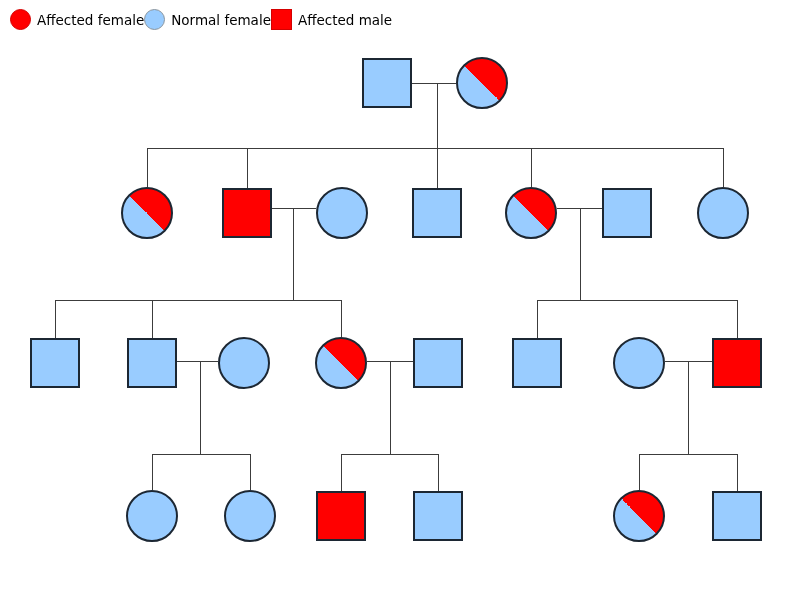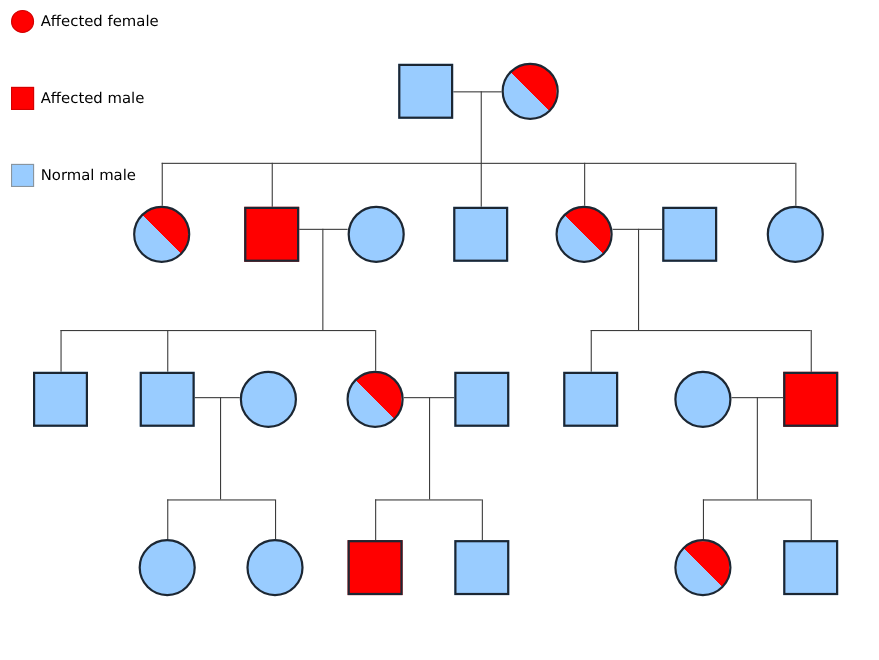--- a/index.html
+++ b/index.html
@@ -14,22 +14,21 @@
     height: 600px;
     background: var(--bg, #fff);
     overflow: hidden;
   }
   
   #legend {
     position: absolute;
     left: 10px;
     top: 9px;
     display: flex;
-    flex-direction: column;
-    gap: 44px;
+    flex-direction: row;
   }
   .legend-row {
     display: flex;
     align-items: center;
     height: 21px;
     margin-bottom: 5px;
   }
   .legend-row:nth-child(4) { margin-top: 7px; text-decoration: underline; }
   .legend-row .sym {
     width: 21px;
@@ -67,26 +66,26 @@
 </head>
 <body>
 
 <div id="canvas">
   <div id="legend">
       <div class="legend-row">
         <span class="sym circle affected"></span>
         <span class="legend-label">Affected female</span>
       </div>
       <div class="legend-row">
+        <span class="sym circle normal"></span>
+        <span class="legend-label">Normal female</span>
+      </div>
+      <div class="legend-row">
         <span class="sym square affected"></span>
         <span class="legend-label">Affected male</span>
-      </div>
-      <div class="legend-row">
-        <span class="sym square normal"></span>
-        <span class="legend-label">Normal male</span>
       </div>
     </div>
   <div id="tree">
       <div class="connector" style="left: 412px; top: 83px; width: 44px; height: 1px;"></div>
       <div class="connector" style="left: 437px; top: 83px; width: 1px; height: 105px;"></div>
       <div class="connector" style="left: 147px; top: 148px; width: 576px; height: 1px;"></div>
       <div class="connector" style="left: 147px; top: 148px; width: 1px; height: 39px;"></div>
       <div class="connector" style="left: 247px; top: 148px; width: 1px; height: 40px;"></div>
       <div class="connector" style="left: 531px; top: 148px; width: 1px; height: 39px;"></div>
       <div class="connector" style="left: 723px; top: 148px; width: 1px; height: 39px;"></div>

